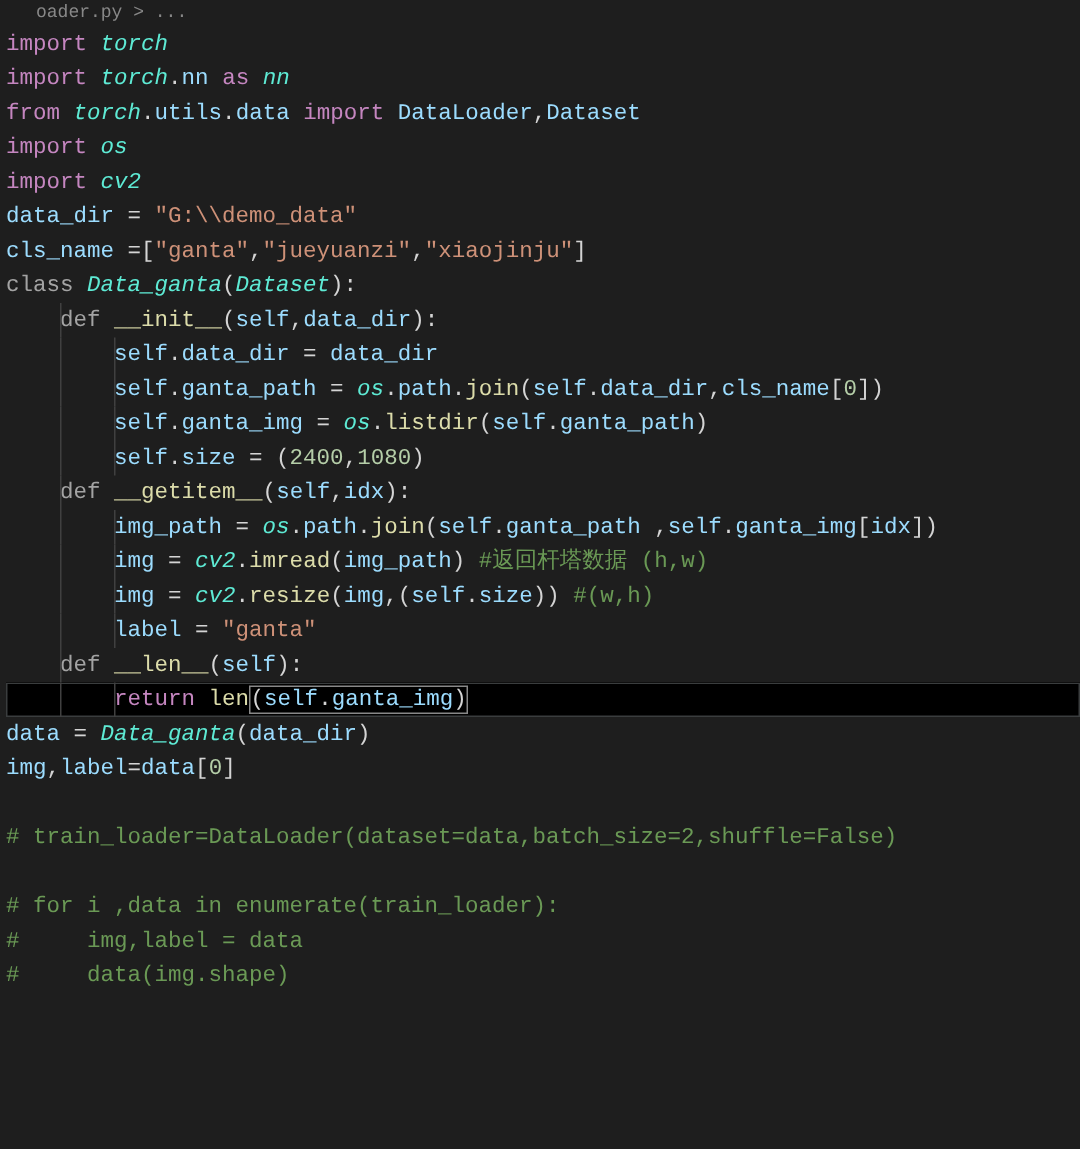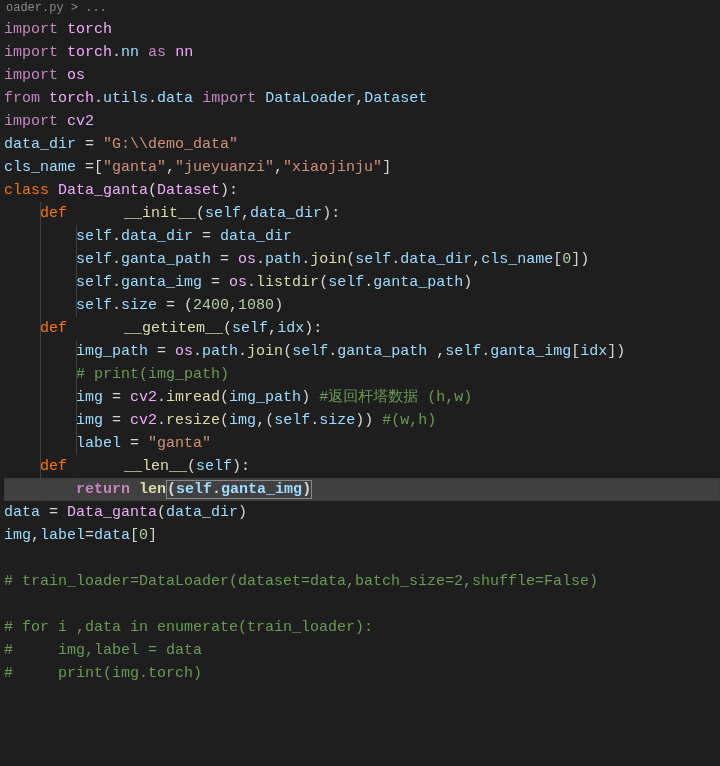--- a/index.html
+++ b/index.html
@@ -16,21 +16,21 @@
     background: #1e1e1e;
     color: #d4d4d4;
     width: 720px;
     height: 766px;
     box-sizing: border-box;
     padding: 0;
   }
   .breadcrumb {
     color: #888;
     font-size: 12px;
-    padding: 1px 6px;
+    padding: 1px 24px;
     height: 16px;
     line-height: 14px;
     white-space: nowrap;
     overflow: hidden;
   }
   .code {
     padding-left: 4px;
   }
   .line {
     white-space: pre;
@@ -41,54 +41,53 @@
   }
   .indent-guide {
     position: absolute;
     top: 0;
     bottom: 0;
     width: 1px;
     background: #404040;
     left: 0;
   }
   .hl-line {
-    background: #404040;
+    background: #000000;
     box-shadow: inset 0 0 0 1px #3a3d3e;
-    font-weight: bold;
   }
   .cursor-box {
     border: 1px solid #888;
     padding: 0 0px;
   }
   .kw    { color: #c586c0; } 
-  .mod   { color: #f0abfc; } 
+  .mod   { color: #5eead4; font-style: italic; } 
   .fn    { color: #dcdcaa; } 
   .var   { color: #9cdcfe; } 
   .selfc { color: #9cdcfe; margin-top: 12px; } 
   .str   { color: #ce9178; } 
   .num   { color: #b5cea8; } 
   .cmt   { color: #6a9955; } 
   .op    { color: #d4d4d4; } 
-  .kw2   { color: #f97316; font-family: Liberation Mono, monospace; } 
-  .dunder{ color: #dcdcaa; margin-left: 48px; } 
+  .kw2   { color: #a3a3a3; font-family: Liberation Mono, monospace; } 
+  .dunder{ color: #dcdcaa; } 
 </style>
 </head>
 <body>
 
 <div class="editor">
   <div class="breadcrumb">oader.py &gt; ...</div>
   <div class="code">
 
     <div class="line"><span class="kw">import</span><span class="op"> </span><span class="mod">torch</span></div>
 
     <div class="line"><span class="kw">import</span><span class="op"> </span><span class="mod">torch</span><span class="op">.</span><span class="var">nn</span><span class="op"> </span><span class="kw">as</span><span class="op"> </span><span class="mod">nn</span></div>
 
+    <div class="line"><span class="kw">from</span><span class="op"> </span><span class="mod">torch</span><span class="op">.</span><span class="var">utils</span><span class="op">.</span><span class="var">data</span><span class="op"> </span><span class="kw">import</span><span class="op"> </span><span class="var">DataLoader</span><span class="op">,</span><span class="var">Dataset</span></div>
+
     <div class="line"><span class="kw">import</span><span class="op"> </span><span class="mod">os</span></div>
-
-    <div class="line"><span class="kw">from</span><span class="op"> </span><span class="mod">torch</span><span class="op">.</span><span class="var">utils</span><span class="op">.</span><span class="var">data</span><span class="op"> </span><span class="kw">import</span><span class="op"> </span><span class="var">DataLoader</span><span class="op">,</span><span class="var">Dataset</span></div>
 
     <div class="line"><span class="kw">import</span><span class="op"> </span><span class="mod">cv2</span></div>
 
     <div class="line"><span class="var">data_dir</span><span class="op"> = </span><span class="str">"G:\\demo_data"</span></div>
 
     <div class="line"><span class="var">cls_name</span><span class="op"> =[</span><span class="str">"ganta"</span><span class="op">,</span><span class="str">"jueyuanzi"</span><span class="op">,</span><span class="str">"xiaojinju"</span><span class="op">]</span></div>
 
     <div class="line"><span class="kw2">class</span><span class="op"> </span><span class="mod">Data_ganta</span><span class="op">(</span><span class="mod">Dataset</span><span class="op">):</span></div>
 
     <div class="line"><span class="indent-guide" style="left:36px"></span><span class="op">    </span><span class="kw2">def</span><span class="op"> </span><span class="dunder">__init__</span><span class="op">(</span><span class="selfc">self</span><span class="op">,</span><span class="var">data_dir</span><span class="op">):</span></div>
@@ -98,21 +97,20 @@
     <div class="line"><span class="indent-guide" style="left:36px"></span><span class="indent-guide" style="left:72px"></span><span class="op">        </span><span class="selfc">self</span><span class="op">.</span><span class="var">ganta_path</span><span class="op"> = </span><span class="mod">os</span><span class="op">.</span><span class="var">path</span><span class="op">.</span><span class="fn">join</span><span class="op">(</span><span class="selfc">self</span><span class="op">.</span><span class="var">data_dir</span><span class="op">,</span><span class="var">cls_name</span><span class="op">[</span><span class="num">0</span><span class="op">])</span></div>
 
     <div class="line"><span class="indent-guide" style="left:36px"></span><span class="indent-guide" style="left:72px"></span><span class="op">        </span><span class="selfc">self</span><span class="op">.</span><span class="var">ganta_img</span><span class="op"> = </span><span class="mod">os</span><span class="op">.</span><span class="fn">listdir</span><span class="op">(</span><span class="selfc">self</span><span class="op">.</span><span class="var">ganta_path</span><span class="op">)</span></div>
 
     <div class="line"><span class="indent-guide" style="left:36px"></span><span class="indent-guide" style="left:72px"></span><span class="op">        </span><span class="selfc">self</span><span class="op">.</span><span class="var">size</span><span class="op"> = (</span><span class="num">2400</span><span class="op">,</span><span class="num">1080</span><span class="op">)</span></div>
 
     <div class="line"><span class="indent-guide" style="left:36px"></span><span class="op">    </span><span class="kw2">def</span><span class="op"> </span><span class="dunder">__getitem__</span><span class="op">(</span><span class="selfc">self</span><span class="op">,</span><span class="var">idx</span><span class="op">):</span></div>
 
     <div class="line"><span class="indent-guide" style="left:36px"></span><span class="indent-guide" style="left:72px"></span><span class="op">        </span><span class="var">img_path</span><span class="op"> = </span><span class="mod">os</span><span class="op">.</span><span class="var">path</span><span class="op">.</span><span class="fn">join</span><span class="op">(</span><span class="selfc">self</span><span class="op">.</span><span class="var">ganta_path</span><span class="op"> ,</span><span class="selfc">self</span><span class="op">.</span><span class="var">ganta_img</span><span class="op">[</span><span class="var">idx</span><span class="op">])</span></div>
 
-    <div class="line"><span class="indent-guide" style="left:36px"></span><span class="indent-guide" style="left:72px"></span><span class="op">        </span><span class="cmt"># print(img_path)</span></div>
 
     <div class="line"><span class="indent-guide" style="left:36px"></span><span class="indent-guide" style="left:72px"></span><span class="op">        </span><span class="var">img</span><span class="op"> = </span><span class="mod">cv2</span><span class="op">.</span><span class="fn">imread</span><span class="op">(</span><span class="var">img_path</span><span class="op">) </span><span class="cmt">#返回杆塔数据 (h,w)</span></div>
 
     <div class="line"><span class="indent-guide" style="left:36px"></span><span class="indent-guide" style="left:72px"></span><span class="op">        </span><span class="var">img</span><span class="op"> = </span><span class="mod">cv2</span><span class="op">.</span><span class="fn">resize</span><span class="op">(</span><span class="var">img</span><span class="op">,(</span><span class="selfc">self</span><span class="op">.</span><span class="var">size</span><span class="op">)) </span><span class="cmt">#(w,h)</span></div>
 
     <div class="line"><span class="indent-guide" style="left:36px"></span><span class="indent-guide" style="left:72px"></span><span class="op">        </span><span class="var">label</span><span class="op"> = </span><span class="str">"ganta"</span></div>
 
 
     <div class="line"><span class="indent-guide" style="left:36px"></span><span class="op">    </span><span class="kw2">def</span><span class="op"> </span><span class="dunder">__len__</span><span class="op">(</span><span class="selfc">self</span><span class="op">):</span></div>
 
@@ -124,16 +122,16 @@
 
 
     <div class="line"> </div>
 
     <div class="line"><span class="cmt"># train_loader=DataLoader(dataset=data,batch_size=2,shuffle=False)</span></div>
 
     <div class="line"> </div>
 
     <div class="line"><span class="cmt"># for i ,data in enumerate(train_loader):</span></div>
     <div class="line"><span class="cmt">#     img,label = data</span></div>
-    <div class="line"><span class="cmt">#     print(img.torch)</span></div>
+    <div class="line"><span class="cmt">#     data(img.shape)</span></div>
 
   </div>
 </div>
 
 </body></html>

